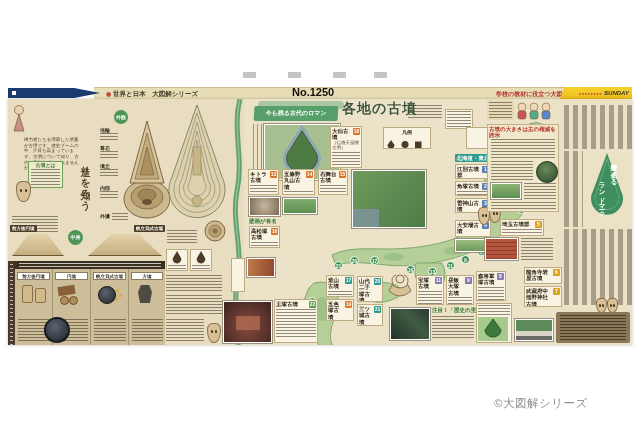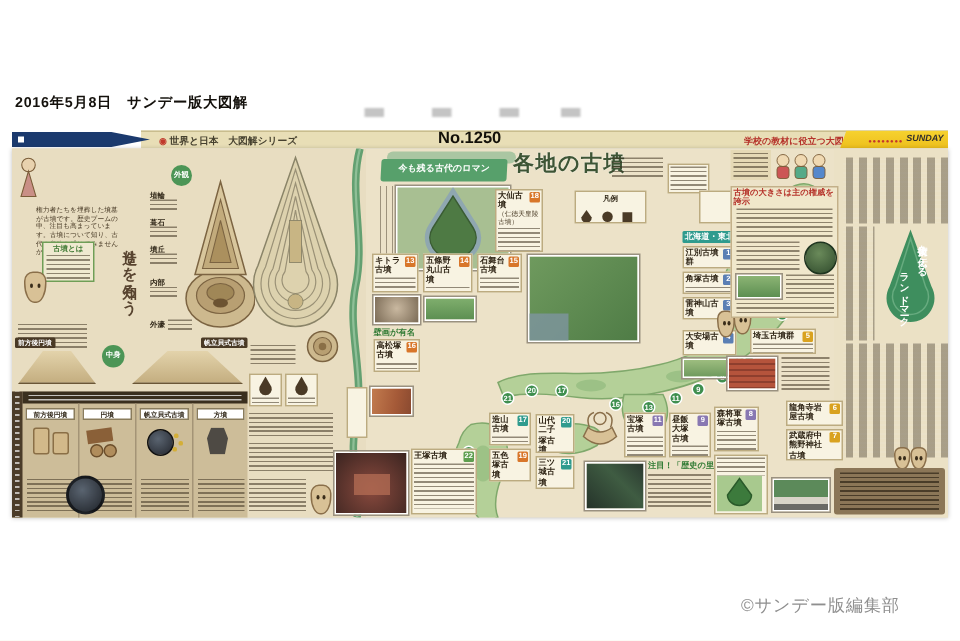--- a/index.html
+++ b/index.html
@@ -52,21 +52,20 @@
   .trap{clip-path:polygon(0 100%,32% 0,68% 0,100% 100%);background:linear-gradient(#e3d3ab,#c4ae80);border-bottom:1px solid #6a5636}
   .dbadge{background:#4a3a26;color:#fff;font-size:4.5px;font-weight:bold;text-align:center;line-height:7px;border-radius:1px;white-space:nowrap;padding:0 2px}
   .greennote{color:#2f7a33;font-size:5.5px;font-weight:bold;white-space:nowrap}
   .vlabel{writing-mode:vertical-rl;text-orientation:upright}
 </style>
 </head>
 <body>
 
 <div class="canvas">
 
-  <div class="abs dateline">2016年5月8日　サンデー版大図解</div>
 
   <div class="abs regmark" style="left:243px;top:72px"></div>
   <div class="abs regmark" style="left:288px;top:72px"></div>
   <div class="abs regmark" style="left:333px;top:72px"></div>
   <div class="abs regmark" style="left:374px;top:72px"></div>
 
   <div class="abs headbar">
     <div class="abs hb-cream"></div>
     <div class="abs hb-navy"></div>
     <div class="abs hb-sq"></div>
@@ -503,14 +502,14 @@
     <div class="haniwa" style="left:599px;top:199px;width:9px;height:13px">
         <i class="l"></i>
         <i class="r"></i>
       </div>
 
     <div class="abs" style="left:548px;top:213px;width:74px;height:31px;background:#8b7657;border-radius:2px">
       <div class="mt" style="margin:3px 4px;height:25px;background-image:repeating-linear-gradient(to bottom,rgba(30,22,10,.6) 0 1px,transparent 1px 3px)"></div>
     </div>
   </div>
 
-  <div class="abs copyright">©サンデー版編集部</div>
+  <div class="abs copyright">©大図解シリーズ</div>
 </div>
 
 </body></html>

